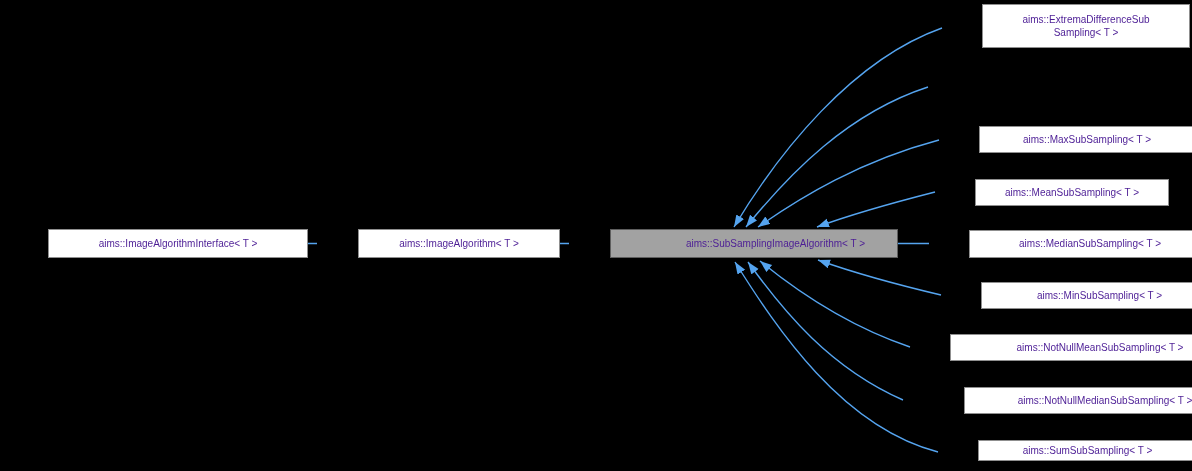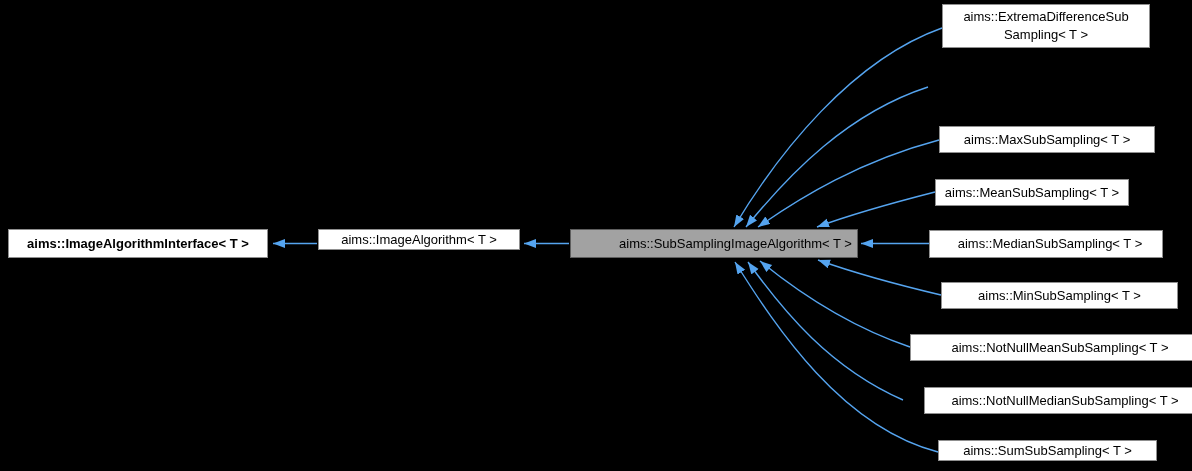--- a/index.html
+++ b/index.html
@@ -20,39 +20,40 @@
     left: 0;
     top: 0;
     width: 1192px;
     height: 471px;
   }
   .node {
     position: absolute;
     box-sizing: border-box;
     background: #ffffff;
     border: 1px solid #8f8f8f;
-    color: #000000;
-    font-size: 13px;
+    color: #4c1d95;
+    font-size: 10px;
     line-height: 1.35;
     display: flex;
     align-items: center;
     justify-content: center;
     text-align: center;
     white-space: pre-line;
     cursor: pointer;
+    margin-left: 40px;
   }
   .node.focus {
     background: #a2a2a2;
     border: 1px solid #5e5e5e;
     cursor: default;
     padding-left: 43px;
   }
   
-  .n-interface      { left: 8px;   top: 229px; width: 260px; height: 29px; font-weight: bold; }
-  .n-algorithm      { left: 318px; top: 229px; width: 202px; height: 21px; }
+  .n-interface      { left: 8px;   top: 229px; width: 260px; height: 29px; }
+  .n-algorithm      { left: 318px; top: 229px; width: 202px; height: 29px; }
   .n-subsampling    { left: 570px; top: 229px; width: 288px; height: 29px; }
   .n-extrema        { left: 942px; top: 4px;   width: 208px; height: 44px; }
   .n-majority       { left: 928px; top: 73px;  width: 238px; height: 27px; }
   .n-max            { left: 939px; top: 126px; width: 216px; height: 27px; }
   .n-mean           { left: 935px; top: 179px; width: 194px; height: 27px; }
   .n-median         { left: 929px; top: 230px; width: 234px; height: 28px; padding-left: 8px; }
   .n-min            { left: 941px; top: 282px; width: 237px; height: 27px; }
   .n-notnullmean    { left: 910px; top: 334px; width: 300px; height: 27px; }
   .n-notnullmedian  { left: 924px; top: 387px; width: 282px; height: 27px; }
   .n-sum            { left: 938px; top: 440px; width: 219px; height: 21px; }

